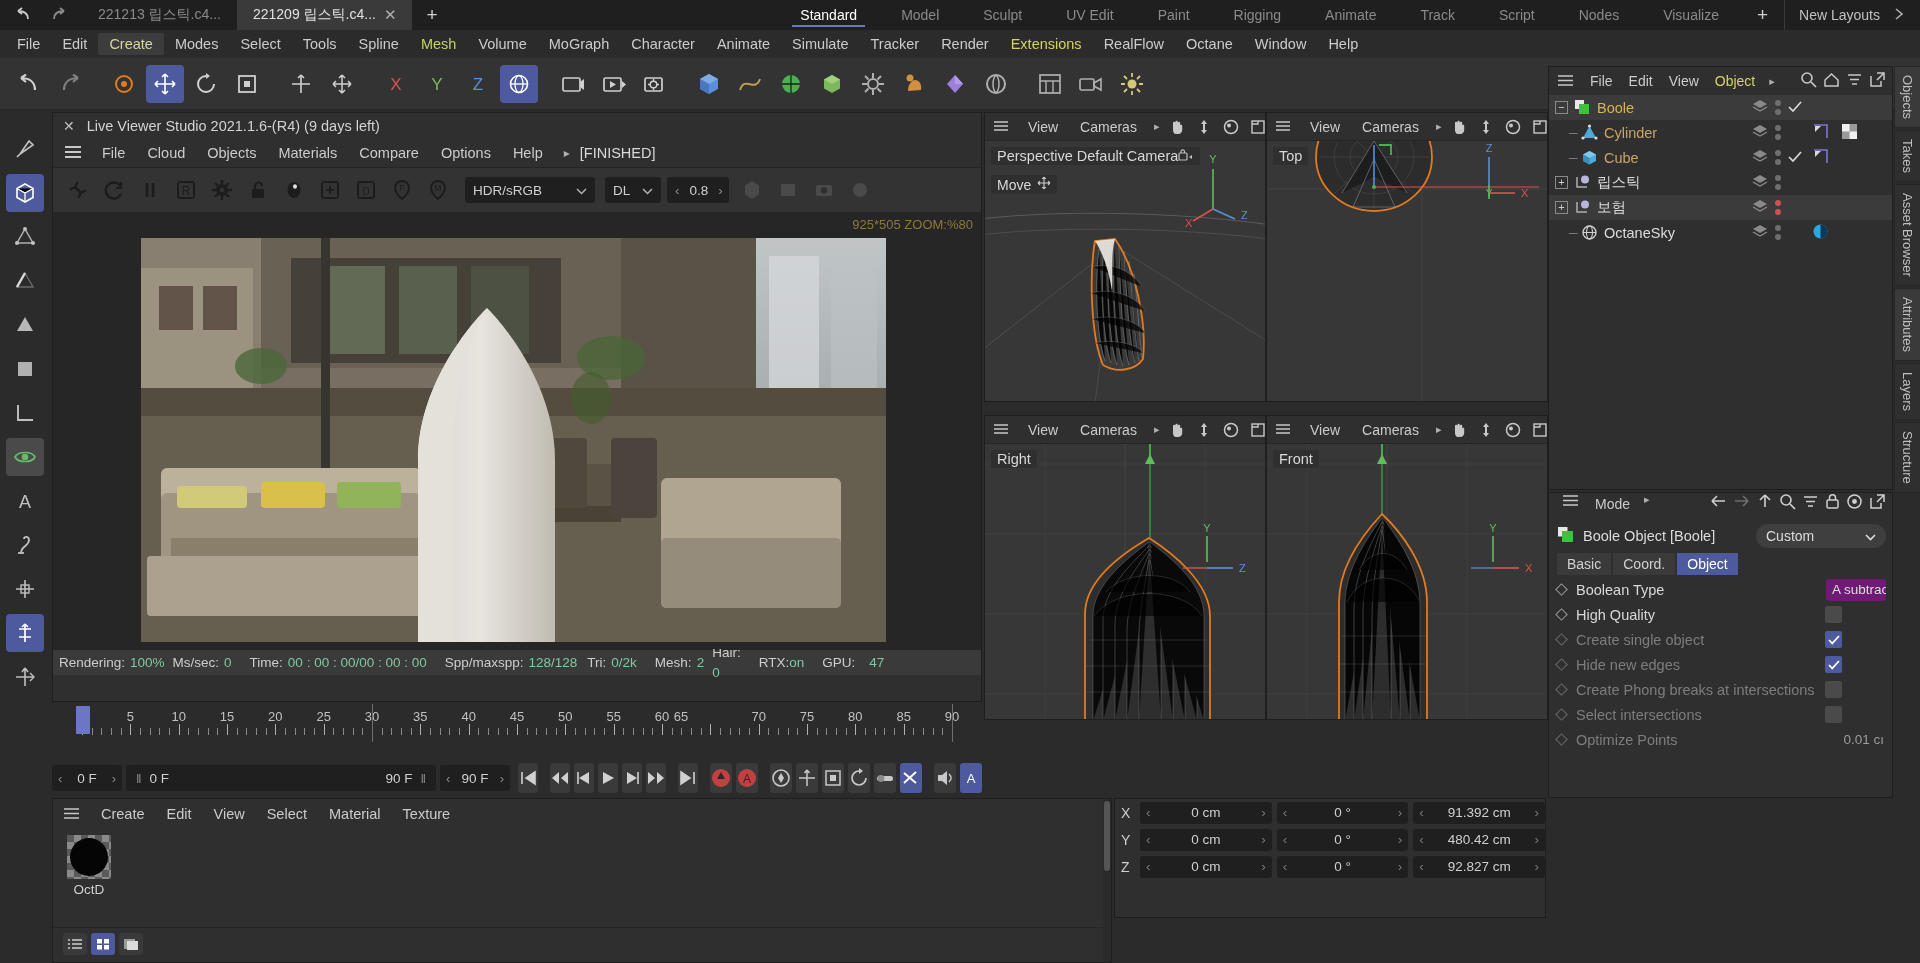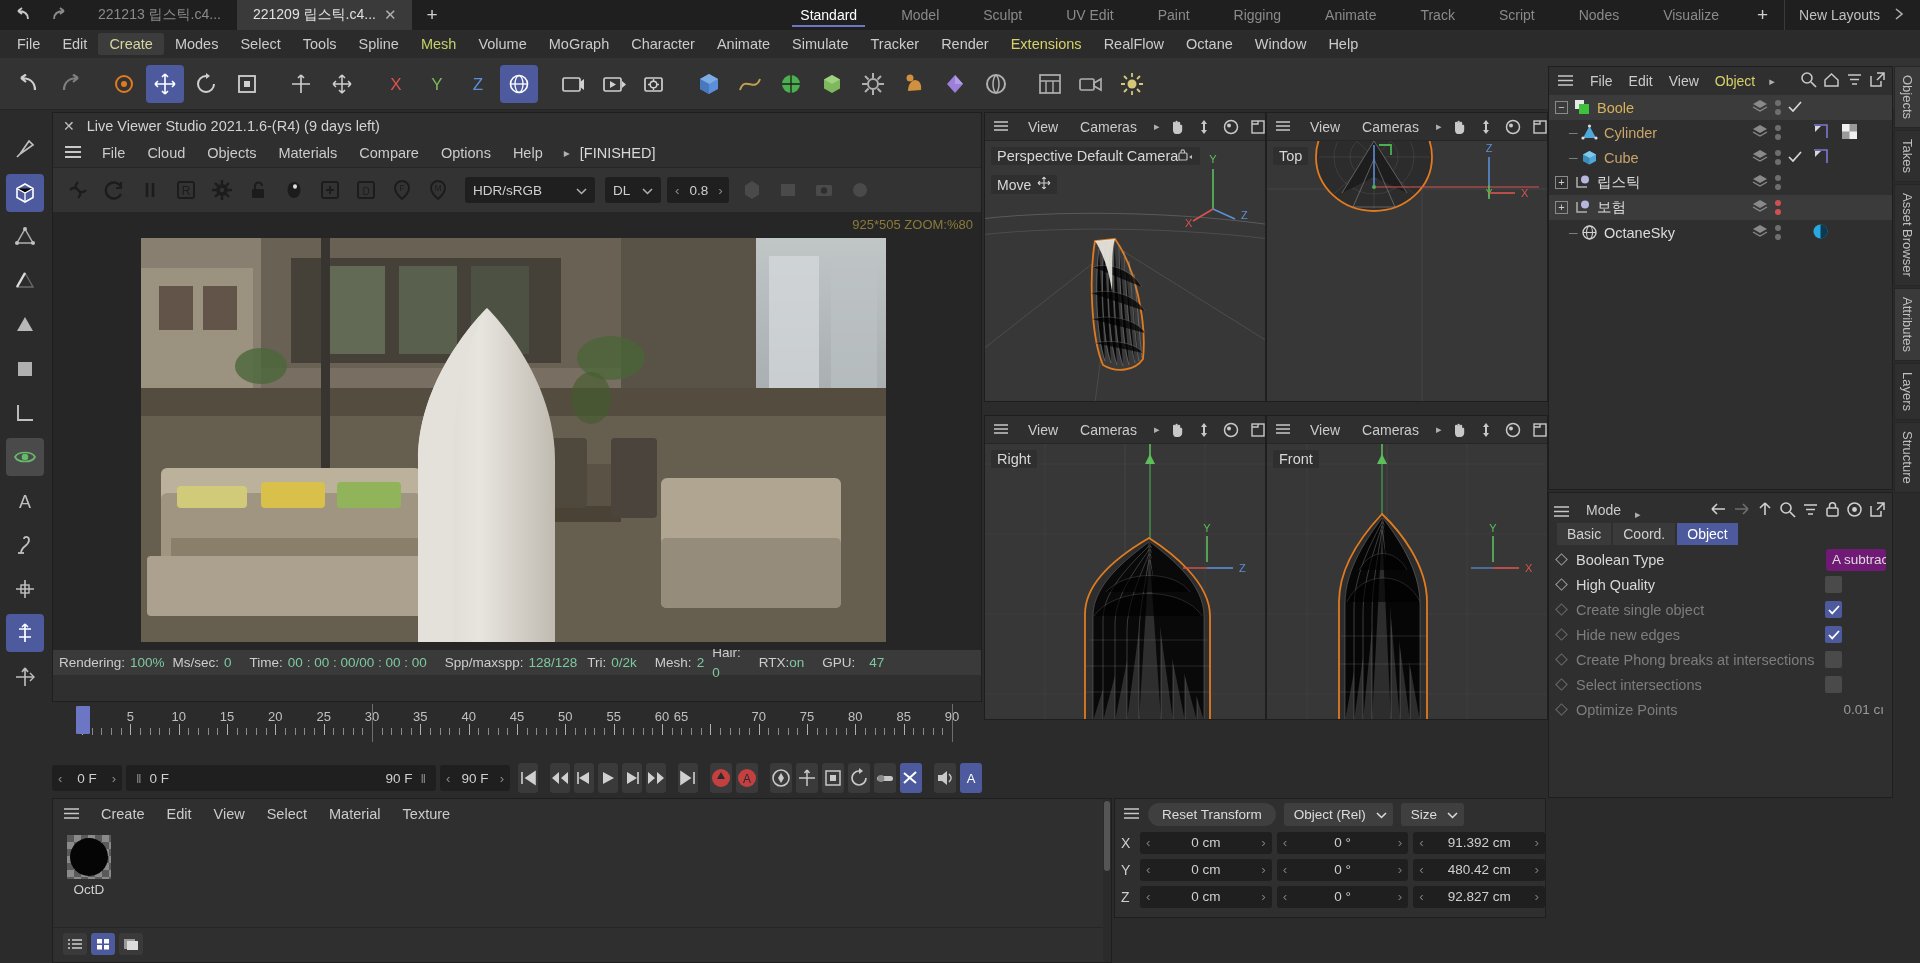--- a/index.html
+++ b/index.html
@@ -225,21 +225,21 @@
   .dot2 { display:flex; flex-direction:column; gap:3px; }
   .dot2 i { width:6px; height:6px; border-radius:50%; background:#6e6e6e; display:block; }
   .dot2 i.red { background:#d05050; }
   .om-right { width:86px; display:flex; align-items:center; gap:4px; padding-left:6px; }
 
   
   #attrmgr {
     position:absolute; left:1548px; top:492px; width:345px; height:306px;
     background:#2f2f2f; border:1px solid #1e1e1e;
   }
-  #am-header { height:28px; display:flex; align-items:flex-end; padding-left:2px; }
+  #am-header { height:28px; display:flex; align-items:flex-start; padding-left:11px; }
   #am-header .menu-item { font-size:14px; padding:3px 8px; }
   .am-icons { margin-left:auto; display:flex; gap:6px; padding-right:6px; }
   #am-objrow { height:30px; display:flex; align-items:center; padding-left:8px; gap:8px; }
   #am-objrow .nm { font-size:14.5px; color:#dcdcdc; }
   #am-objrow .sel2 {
     margin-left:auto; margin-right:6px; width:130px; height:24px; background:#3f3f3f;
     border-radius:12px; display:flex; align-items:center; justify-content:space-between;
     padding:0 10px; font-size:14px; color:#dcdcdc; cursor:pointer;
   }
   #am-tabs { height:26px; display:flex; align-items:center; padding-left:8px; gap:2px; }
@@ -1714,20 +1714,37 @@
           </svg>
       </span>
       <span>
         <svg width="17" height="17" viewBox="0 0 17 17">
             <path d="M2 5 V15 H12 V10" stroke="#cfcfcf" stroke-width="1.5" fill="none"></path>
             <path d="M8 2 H15 V9 M15 2 L8 9" stroke="#cfcfcf" stroke-width="1.5" fill="none"></path>
           </svg>
       </span>
     </span>
   </div>
+  <div id="am-objrow">
+    <span>
+      <svg width="18" height="18" viewBox="0 0 18 18">
+          <rect x="1" y="1" width="9.5" height="9.5" fill="#e8e8e8"></rect>
+          <rect x="5" y="5" width="11" height="11" fill="#3ec23e"></rect>
+        </svg>
+    </span>
+    <span class="nm">Boole Object [Boole]</span>
+    <span class="sel2">
+      <span>Custom</span>
+      <span>
+        <svg width="11" height="8" viewBox="0 0 11 8">
+            <path d="M1 2 L5.5 6.5 L10 2" stroke="#dcdcdc" stroke-width="1.6" fill="none"></path>
+          </svg>
+      </span>
+    </span>
+  </div>
   <div id="am-tabs">
     <span class="am-tab">Basic</span>
     <span class="am-tab">Coord.</span>
     <span class="am-tab sel">Object</span>
   </div>
 
   <div class="am-prop">
     <span class="dia"></span>
     <span class="lb">Boolean Type</span>
     <span class="ctl">
@@ -1780,44 +1797,20 @@
   <div class="am-prop dim">
     <span class="dia"></span>
     <span class="lb">Optimize Points</span>
     <span class="ctl" style="margin-right:8px;">
         <span class="am-num">0.01 cı</span>
       </span>
   </div>
 </div>
 
 <div id="coords">
-  <div id="cd-header">
-    <span>
-      <svg width="17" height="13" viewBox="0 0 17 13">
-          <path d="M1 2 H16 M1 6.5 H16 M1 11 H16" stroke="#c8c8c8" stroke-width="1.7"></path>
-        </svg>
-    </span>
-    <span class="cd-pill">Reset Transform</span>
-    <span class="cd-sel">
-      <span>Object (Rel)</span>
-      <span>
-        <svg width="11" height="8" viewBox="0 0 11 8">
-            <path d="M1 2 L5.5 6.5 L10 2" stroke="#dcdcdc" stroke-width="1.5" fill="none"></path>
-          </svg>
-      </span>
-    </span>
-    <span class="cd-sel">
-      <span>Size</span>
-      <span>
-        <svg width="11" height="8" viewBox="0 0 11 8">
-            <path d="M1 2 L5.5 6.5 L10 2" stroke="#dcdcdc" stroke-width="1.5" fill="none"></path>
-          </svg>
-      </span>
-    </span>
-  </div>
   <div class="cd-row">
     <span class="cd-ax">X</span>
     <span class="cd-f">
       <span class="arr">‹</span>
       <span class="v">0 cm</span>
       <span class="arr">›</span>
     </span>
     <span class="cd-f">
       <span class="arr">‹</span>
       <span class="v">0 °</span>

